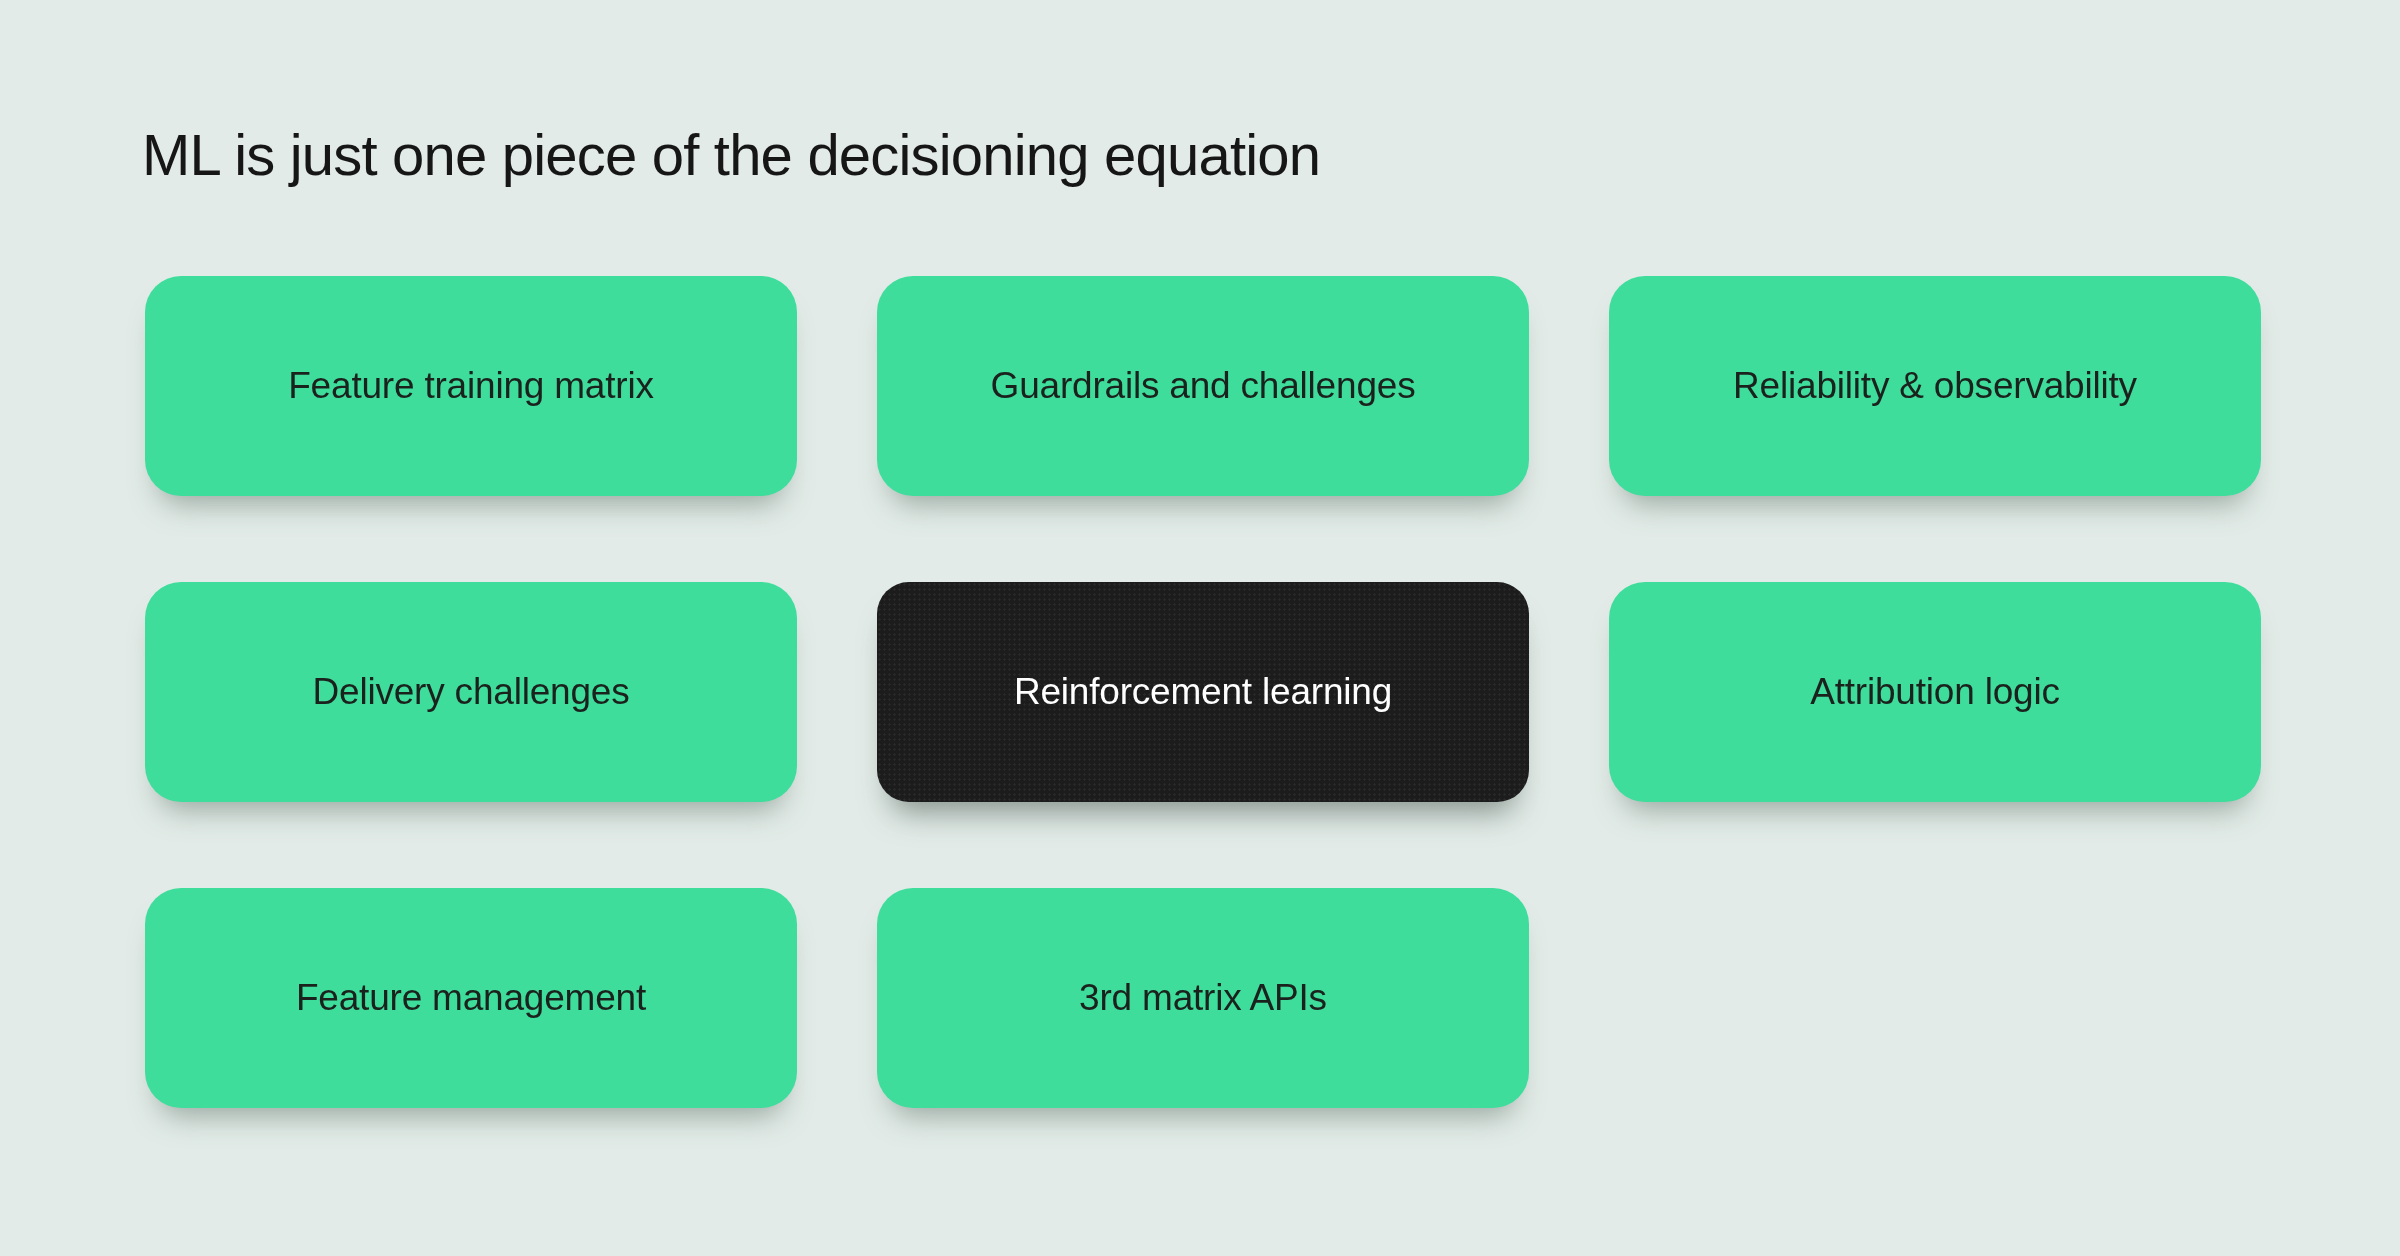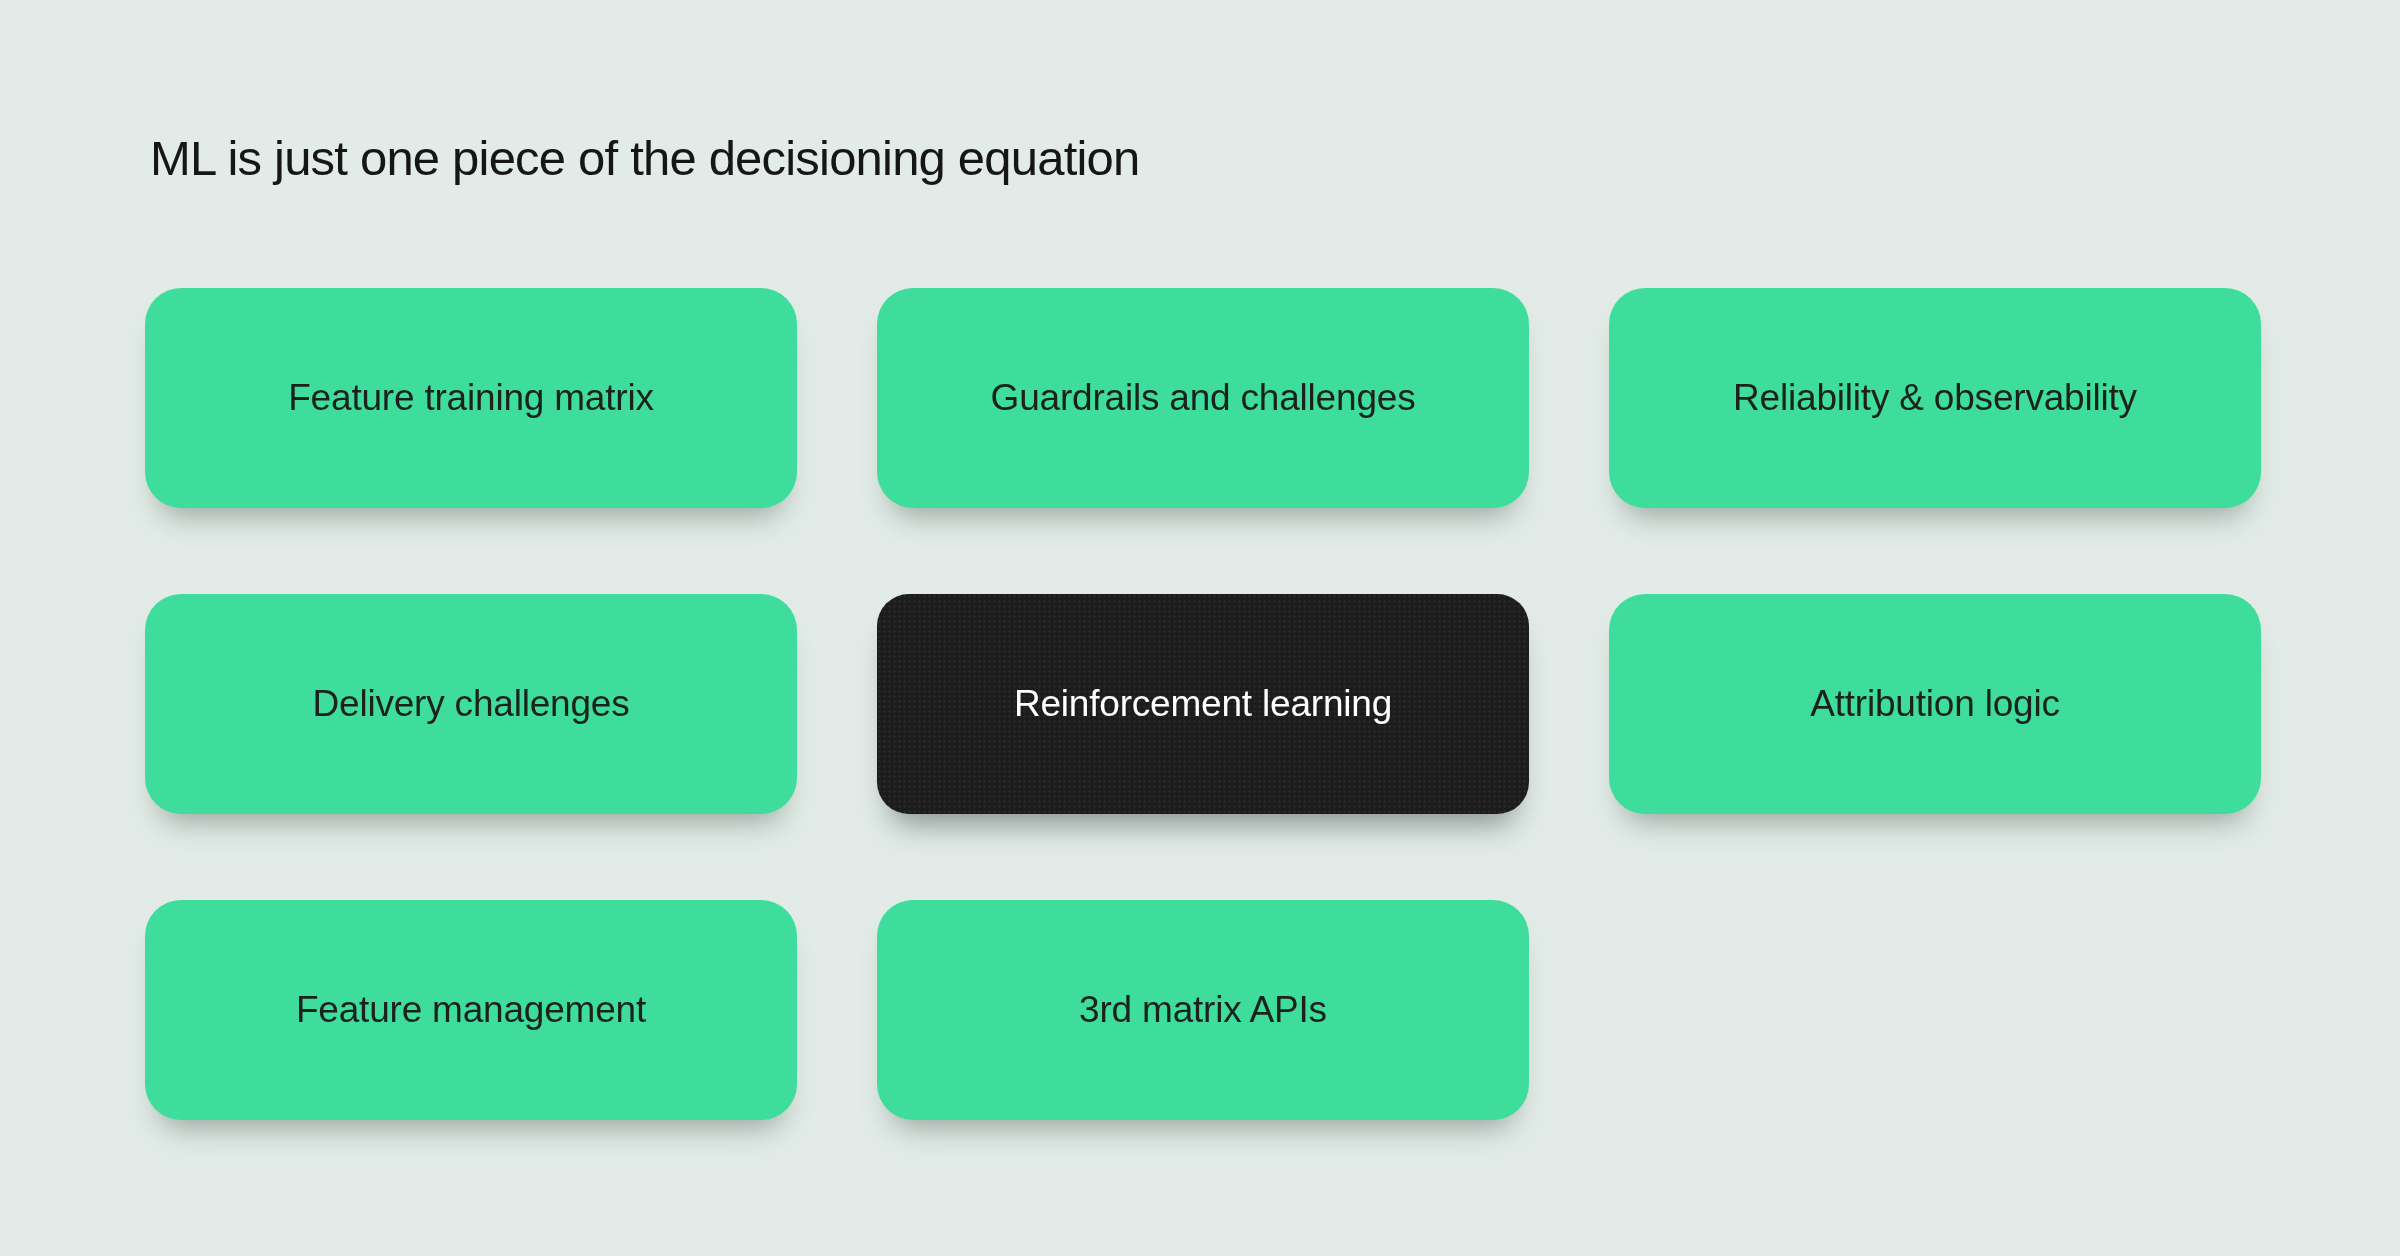--- a/index.html
+++ b/index.html
@@ -17,32 +17,32 @@
     position: absolute;
     top: 0; left: 0;
     width: 2400px;
     height: 1256px;
     overflow: hidden;
   }
   .title {
     position: absolute;
     left: 142px;
     top: 126px;
-    margin: 8px;
-    font-size: 49px;
+    margin: 0;
+    font-size: 58px;
     line-height: 1.0;
     font-weight: 500;
     letter-spacing: -0.8px;
     color: var(--title, #161616);
     white-space: nowrap;
   }
   .grid {
     position: absolute;
     left: 145px;
-    top: 288px;
+    top: 276px;
     display: grid;
     grid-template-columns: repeat(3, 652px);
     grid-auto-rows: 220px;
     column-gap: 80px;
     row-gap: 86px;
   }
   .card {
     border-radius: 36px;
     display: flex;
     align-items: center;

